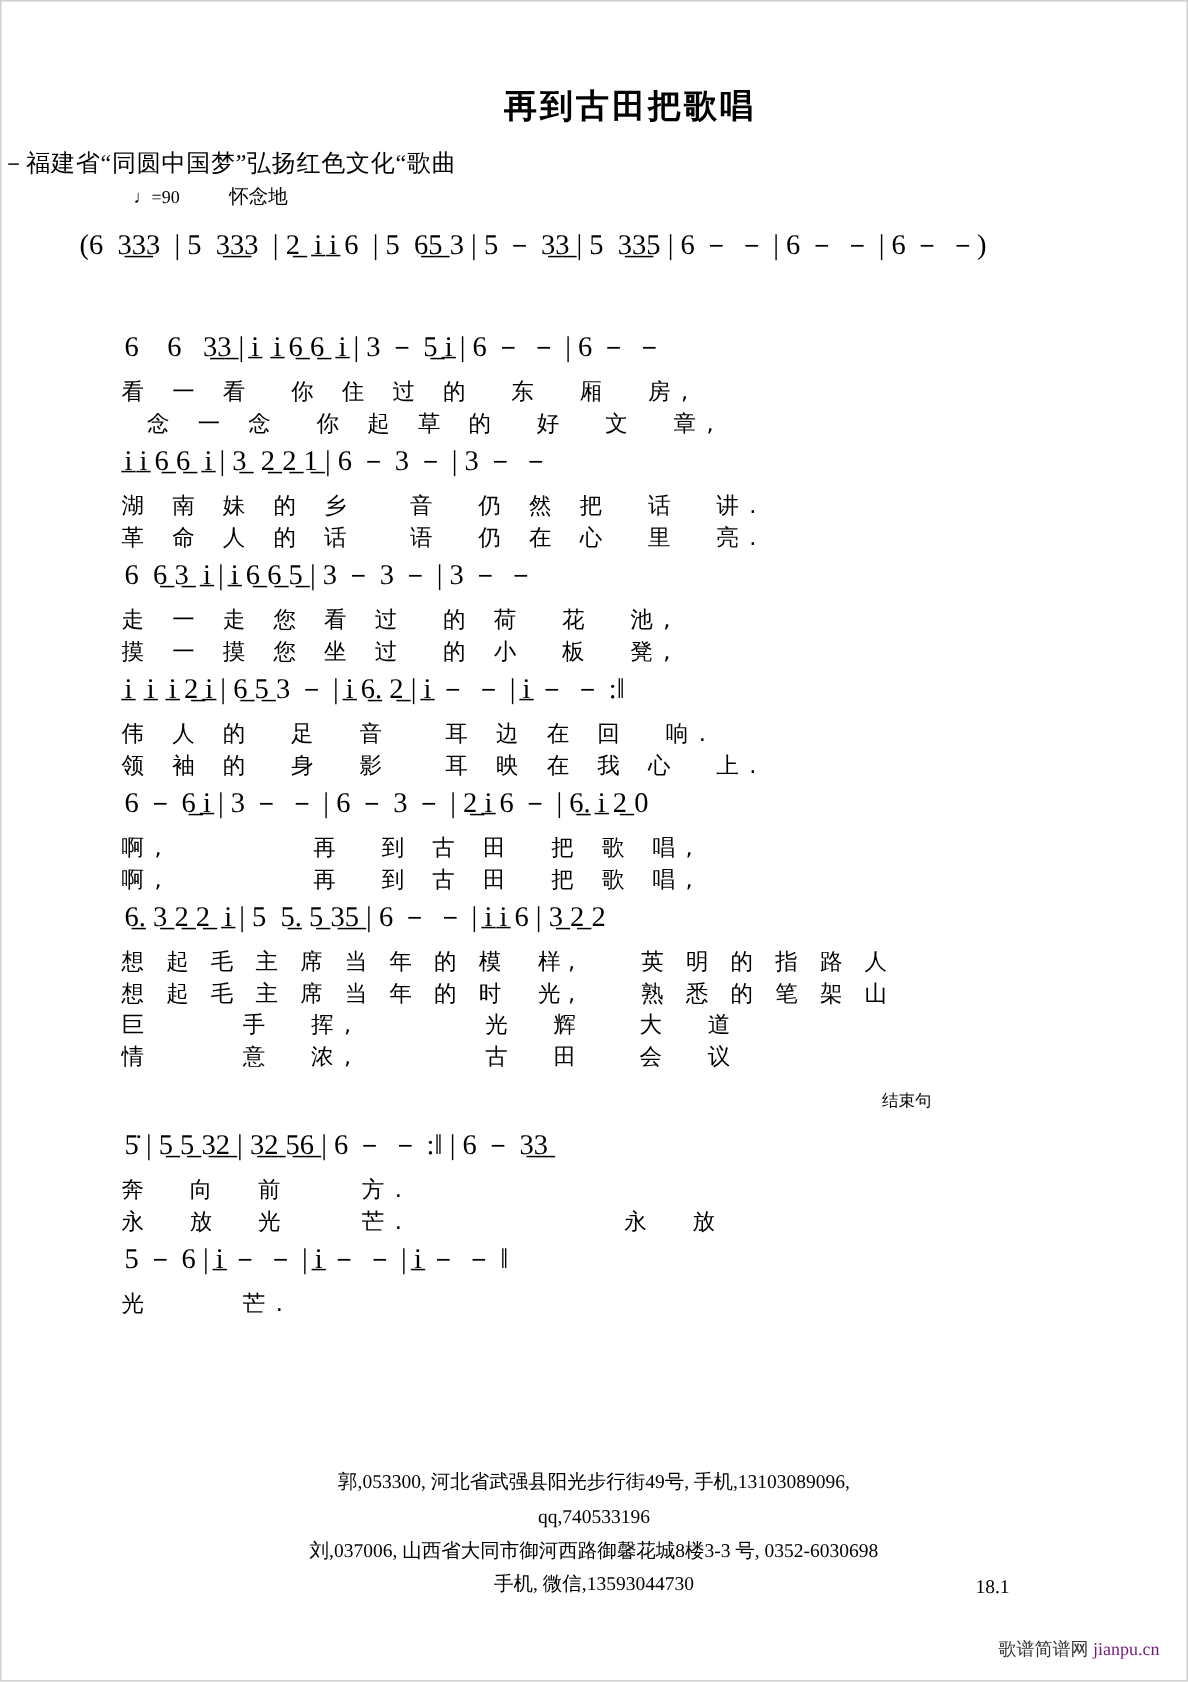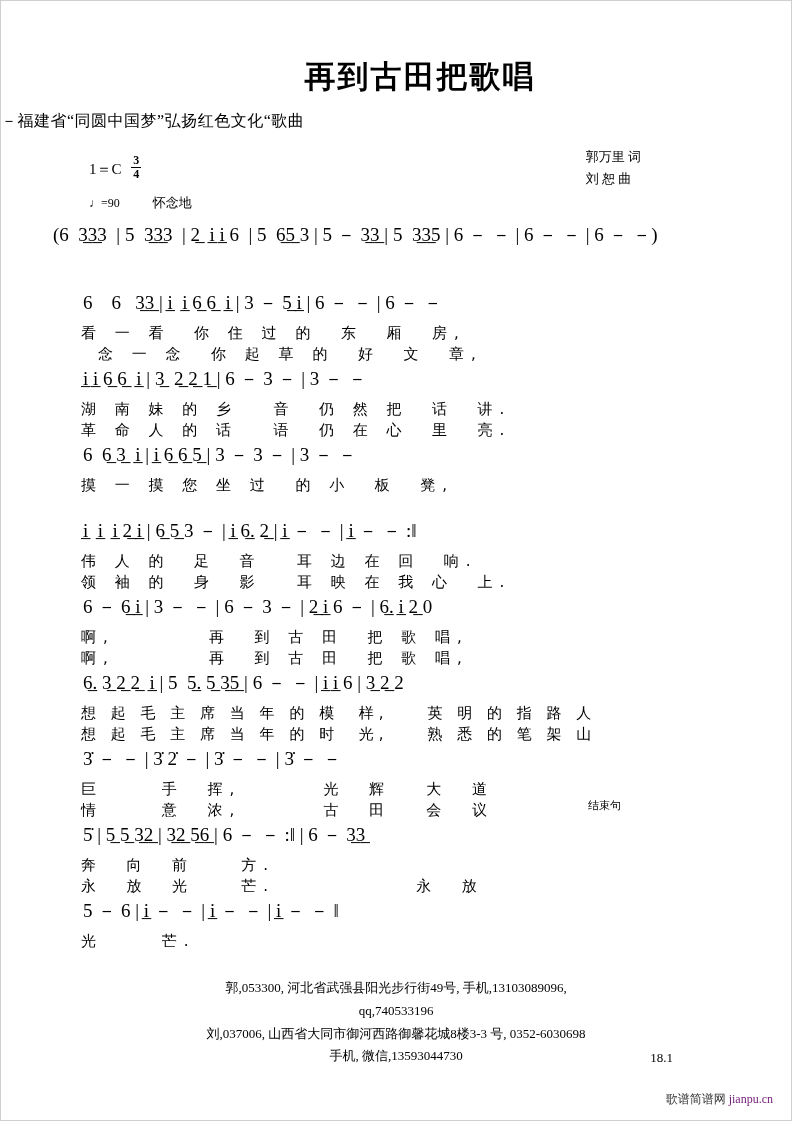--- a/index.html
+++ b/index.html
@@ -14,21 +14,21 @@
   .page {
     position: absolute; inset: 0;
     border: 1px solid #cfcfcf;
     box-sizing: border-box;
   }
   
   .title {
     text-align: center;
     font-family: "DejaVu Sans", sans-serif;
     font-weight: bold;
-    font-size: 31px;
+    font-size: 22px;
     letter-spacing: 2px;
     margin-top: 55px;
     margin-left: 48px;
   }
   .subtitle {
     text-align: left;
     font-size: 16px;
     margin-top: 13px;
     letter-spacing: 0.5px;
   }
@@ -126,33 +126,20 @@
   }
 </style>
 </head>
 <body>
 
 <div class="page">
 
   <div class="title">再到古田把歌唱</div>
   <div class="subtitle">－福建省“同圆中国梦”弘扬红色文化“歌曲</div>
 
-  <div class="meta-row">
-    <div class="key">
-      <span>1＝C</span>
-      <span class="frac">
-        <span class="num">3</span>
-        <span class="den">4</span>
-      </span>
-    </div>
-    <div class="authors">
-      <div>郭万里 词</div>
-      <div>刘 恕 曲</div>
-    </div>
-  </div>
 
   <div class="tempo-row">
     <div class="tempo">
       <span>♩=90</span>
       <span class="mood">怀念地</span>
     </div>
   </div>
 
   <div class="system intro" style="margin-top:6px;">
     <div class="notes">
@@ -182,20 +169,23 @@
     <div class="lyr">
       <span class="w" style="left:28px;letter-spacing:7px;">革 命 人 的 话   语  仍 在 心  里  亮.</span>
     </div>
   </div>
 
   <div class="system">
     <div class="notes">
       <span class="n" style="left:30px;">6  6̲ 3̲  i̲ | i̲ 6̲ 6̲ 5̲ | 3 － 3 － | 3 － －</span>
     </div>
     <div class="lyr">
+      <span class="w" style="left:28px;letter-spacing:7px;">走 一 走 您 看 过  的 荷  花  池,</span>
+    </div>
+    <div class="lyr">
       <span class="w" style="left:28px;letter-spacing:7px;">摸 一 摸 您 坐 过  的 小  板  凳,</span>
     </div>
   </div>
 
   <div class="system">
     <div class="notes">
       <span class="n" style="left:30px;">i̲  i̲  i̲ 2̲ i̲ | 6̲ 5̲ 3 － | i̲ 6̲. 2̲ | i̲ － － | i̲ － － :‖</span>
     </div>
     <div class="lyr">
       <span class="w" style="left:28px;letter-spacing:7px;">伟 人 的  足  音   耳 边 在 回  响.</span>
@@ -223,23 +213,20 @@
     </div>
     <div class="lyr">
       <span class="w" style="left:28px;letter-spacing:5px;">想 起 毛 主 席 当 年 的 模  样,    英 明 的 指 路 人</span>
     </div>
     <div class="lyr">
       <span class="w" style="left:28px;letter-spacing:5px;">想 起 毛 主 席 当 年 的 时  光,    熟 悉 的 笔 架 山</span>
     </div>
   </div>
 
   <div class="system">
-    <div class="notes">
-      <span class="n" style="left:30px;">3̇ － － | 3̇ 2̇ － | 3̇ － － | 3̇ － －</span>
-    </div>
     <div class="lyr">
       <span class="w" style="left:28px;letter-spacing:7px;">巨     手  挥,       光  辉   大  道</span>
     </div>
     <div class="lyr">
       <span class="w" style="left:28px;letter-spacing:7px;">情     意  浓,       古  田   会  议</span>
     </div>
     <div class="note-label" style="right:118px; top:52px;">结束句</div>
   </div>
 
   <div class="system">

